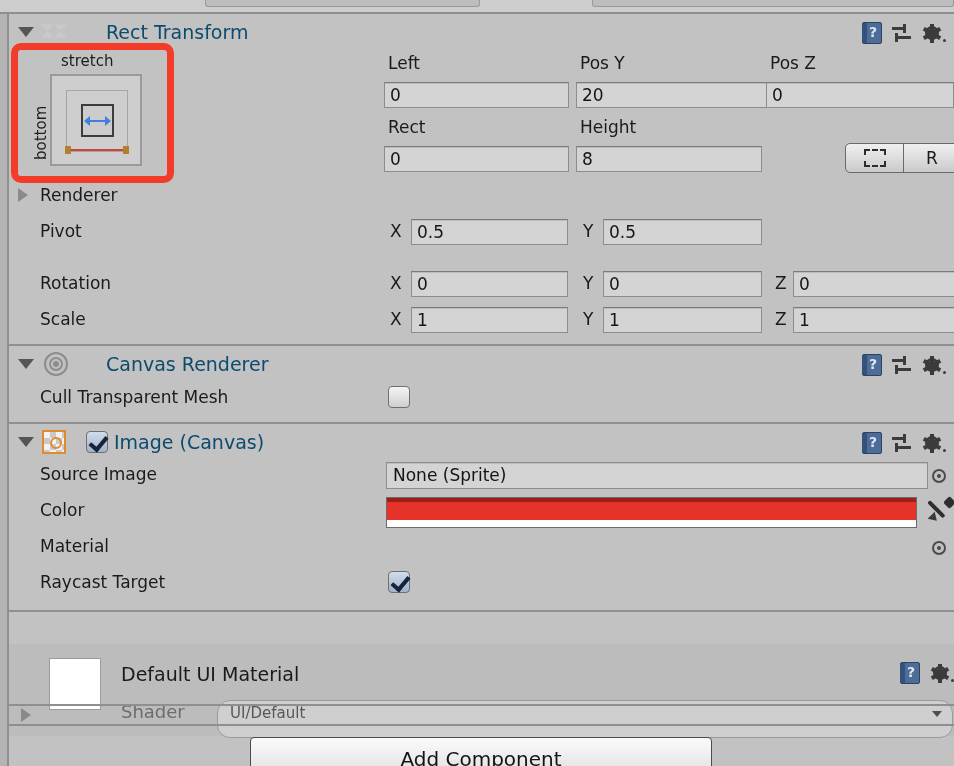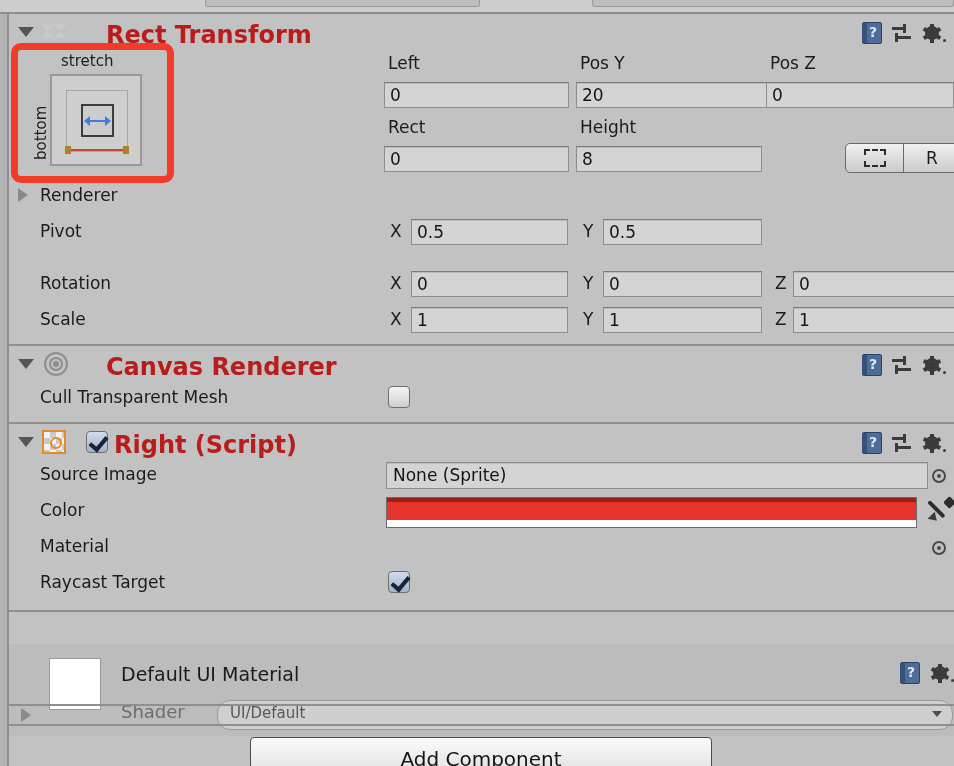--- a/index.html
+++ b/index.html
@@ -22,21 +22,21 @@
   .leftedge::after { content:""; position:absolute; right:0; top:0; width:2px; height:100%; background:#8f8f8f; }
   .sep { position:absolute; left:9px; width:945px; height:2px; background:#8f8f8f; }
 
   
   .comp-header { position:absolute; height:34px; }
   .foldout { position:absolute; width:0; height:0;
              border-left:8px solid transparent; border-right:8px solid transparent;
              border-top:10px solid #555; }
   .foldout.closed { border-left:10px solid #8a8a8a; border-top:7px solid transparent;
                     border-bottom:7px solid transparent; border-right:none; }
-  .comp-title { position:absolute; font-size:24px; font-weight:bold; color:#b91c1c; white-space:nowrap; }
+  .comp-title { position:absolute; font-size:19px; font-weight:normal; color:#0c4a6e; white-space:nowrap; }
 
   
   .hdr-icons { position:absolute; top:0; display:flex; align-items:center; gap:10px; }
   .ico-help { width:20px; height:22px; position:relative; }
   .ico-help .bk { position:absolute; inset:0; background:#4d6c98; border:1px solid #2d4261; border-radius:2px; }
   .ico-help .bk2 { position:absolute; left:0; top:1px; width:5px; height:20px; background:#35527c; border-radius:2px 0 0 2px;}
   .ico-help .q { position:absolute; left:7px; top:2px; font-size:14px; color:#dfe7f2; font-weight:bold; font-family:"DejaVu Sans",sans-serif; }
   .ico-preset { position:relative; width:20px; height:20px; }
   .ico-preset i { position:absolute; background:#3b3b3b; display:block; }
   .ico-gear { position:relative; width:20px; height:20px; }
@@ -108,21 +108,21 @@
                   border-left:5px solid transparent; border-right:5px solid transparent;
                   border-top:8px solid #3a3a3a; transform: rotate(-45deg); }
   .eyedrop .bulb { position:absolute; right:0px; top:0px; width:9px; height:9px; background:#2e2e2e;
                    border-radius:2px; transform:rotate(45deg); }
 
   
   .matpanel { position:absolute; background:#bcbcbc; }
   .matthumb { position:absolute; background:#ffffff; border:1px solid #9b9b9b; }
   .mattitle { position:absolute; font-size:19px; color:#1a1a1a; }
   .shaderlbl { position:absolute; font-size:18px; color:#6d6d6d; }
-  .dropdown { position:absolute; height:30px; background:#cfcfcf; border:1px solid #9a9a9a;
+  .dropdown { position:absolute; height:38px; background:#cfcfcf; border:1px solid #9a9a9a;
               border-radius:13px; }
   .dropdown span { position:absolute; left:12px; top:3px; font-size:15px; color:#575757; }
   .dropdown .caret { position:absolute; right:10px; top:10px; width:0; height:0;
                      border-left:5px solid transparent; border-right:5px solid transparent;
                      border-top:6px solid #4e4e4e; }
 
   
   .addcomp { position:absolute; background:linear-gradient(#fbfbfb,#dcdcdc);
              border:1px solid #4c4c4c; border-radius:4px; }
   .addcomp span { position:absolute; left:0; right:0; top:9px; text-align:center;
@@ -312,21 +312,21 @@
 
   <div class="lbl" style="left:40px; top:387px;">Cull Transparent Mesh</div>
   <div class="cbox" style="left:388px; top:386px;"></div>
 
   <div class="sep" style="top:422px;"></div>
 
   <div class="comp-header" style="left:14px; top:428px; width:930px;">
     <div class="foldout" style="left:4px; top:9px;"></div>
     <div class="ico-image" style="position:absolute; left:28px; top:2px;"></div>
     <div class="cbox on" style="left:72px; top:3px; width:22px; height:22px;"></div>
-    <div class="comp-title" style="left:100px; top:3px;">Right (Script)</div>
+    <div class="comp-title" style="left:100px; top:3px;">Image (Canvas)</div>
     <div class="hdr-icons" style="right:2px; top:4px;">
       <div class="ico-help">
         <div class="bk"></div>
           <div class="bk2"></div>
           <div class="q">?</div>
       </div>
       <div class="ico-preset">
         <i style="left:0;  top:4px;  width:13px; height:3px;"></i>
         <i style="left:11px;top:1px; width:3px;  height:9px;"></i>
         <i style="left:5px; top:13px; width:14px; height:3px;"></i>

